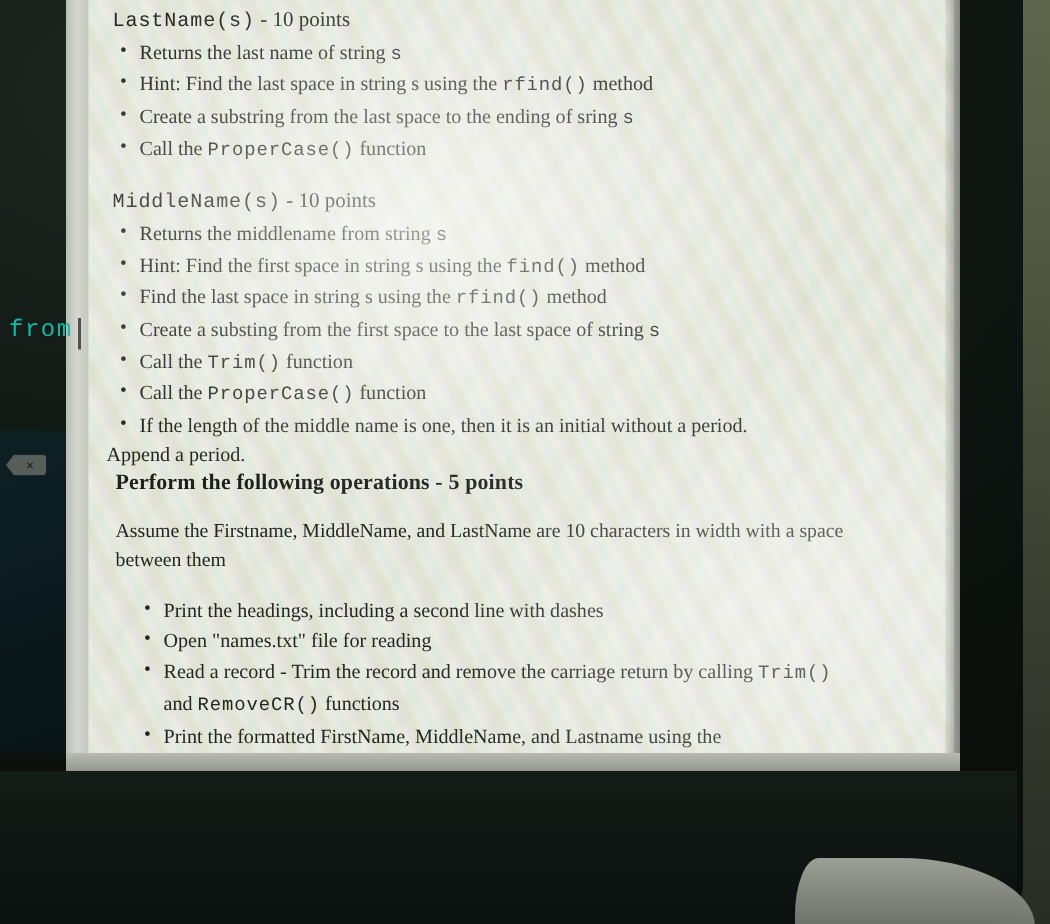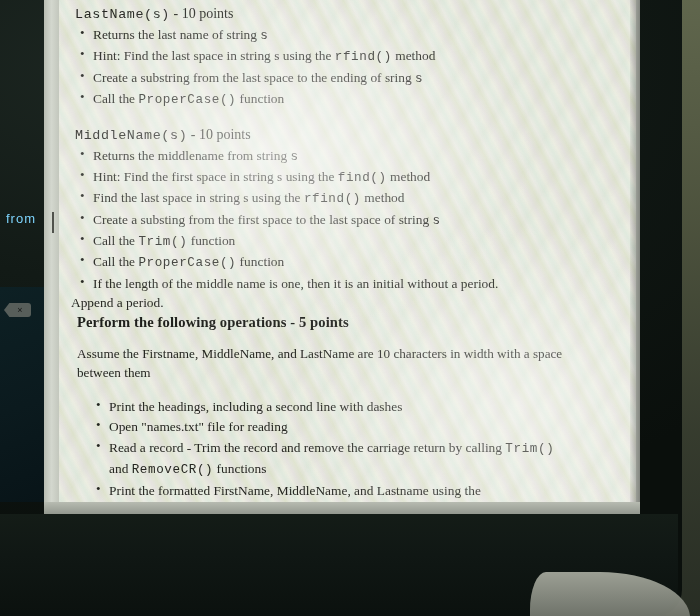--- a/index.html
+++ b/index.html
@@ -215,23 +215,23 @@
     content: "\2022";
     position: absolute;
     left: -13px; top: -1px;
     font-size: 13px;
   }
 
   
   .from-text {
     position: absolute;
     left: 6px; top: 211px;
-    font-family: Liberation Sans, sans-serif;
-    font-size: 13px;
-    color: #7dd3fc;
+    font-family: Liberation Mono, monospace;
+    font-size: 16px;
+    color: #14b8a6;
     letter-spacing: 1px;
   }
   .caret {
     position: absolute;
     left: 52px; top: 212px;
     width: 2px; height: 21px;
     background: #3a3b36;
     opacity: .85;
   }
 

